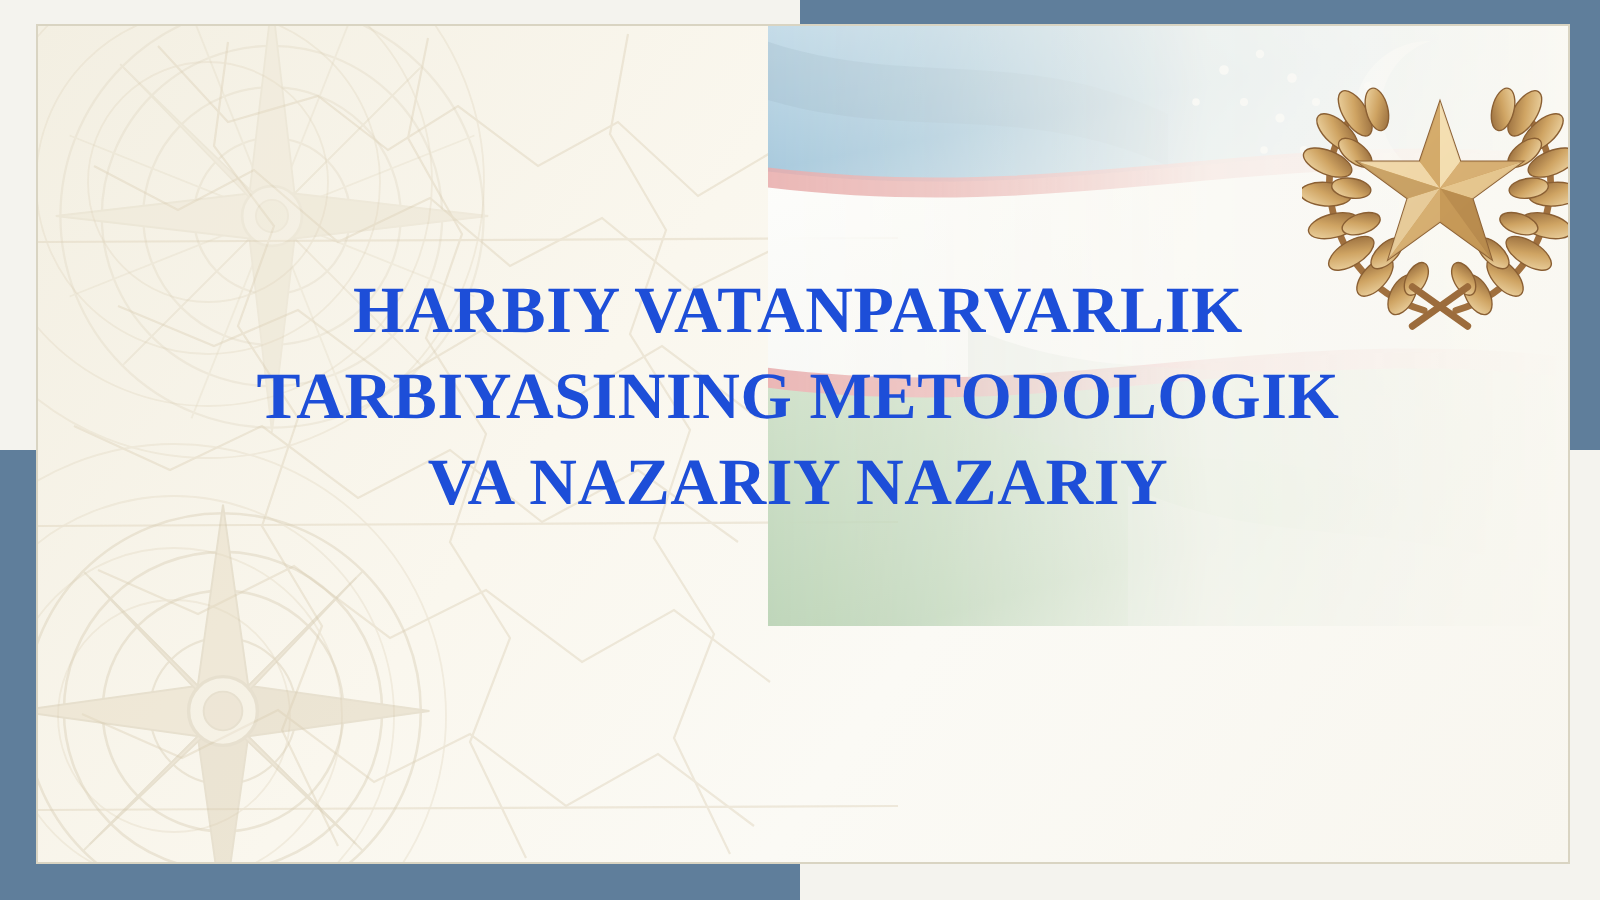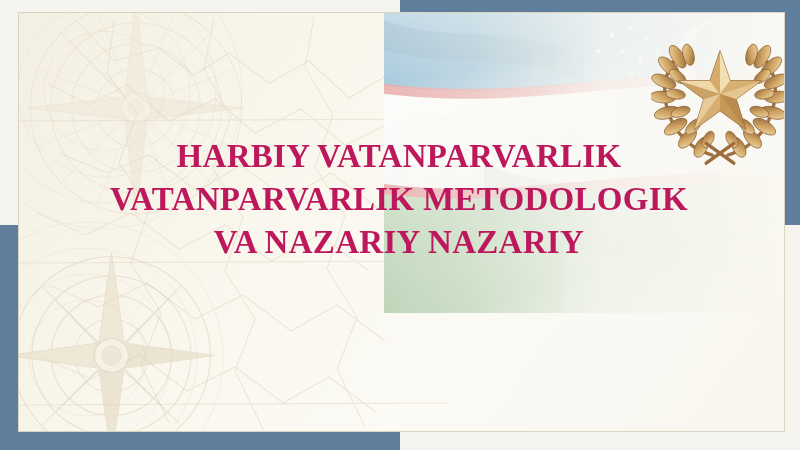--- a/index.html
+++ b/index.html
@@ -112,21 +112,21 @@
     width: 640px;
     text-align: center;
     z-index: 5;
   }
   .title-line {
     font-family: "Liberation Serif", serif;
     font-weight: bold;
     font-size: 33px;
     line-height: 43px;
     letter-spacing: 0.3px;
-    color: #be185d;
+    color: #1d4ed8;
     white-space: nowrap;
   }
 </style>
 </head>
 <body>
 
 <div class="slide">
 
   <div class="outer-bg-top-left"></div>
   <div class="outer-bg-top-right"></div>
@@ -369,18 +369,18 @@
           <polygon points="10.3,-13.6 42,-13.6 0,0" fill="#d9b276"></polygon>
           <polygon points="16.5,5.2 26.2,36 0,0" fill="#b98c4e"></polygon>
           <polygon points="0,17 -26.2,36 0,0" fill="#d8b174"></polygon>
           <polygon points="-16.5,5.2 -42,-13.6 0,0" fill="#c8a165"></polygon>
         </g>
       </g>
     </svg>
 
     <div class="title-block">
       <div class="title-line">HARBIY VATANPARVARLIK</div>
-      <div class="title-line">VATANPARVARLIK METODOLOGIK</div>
+      <div class="title-line">TARBIYASINING METODOLOGIK</div>
       <div class="title-line">VA NAZARIY NAZARIY</div>
     </div>
 
   </div>
 </div>
 
 </body></html>

